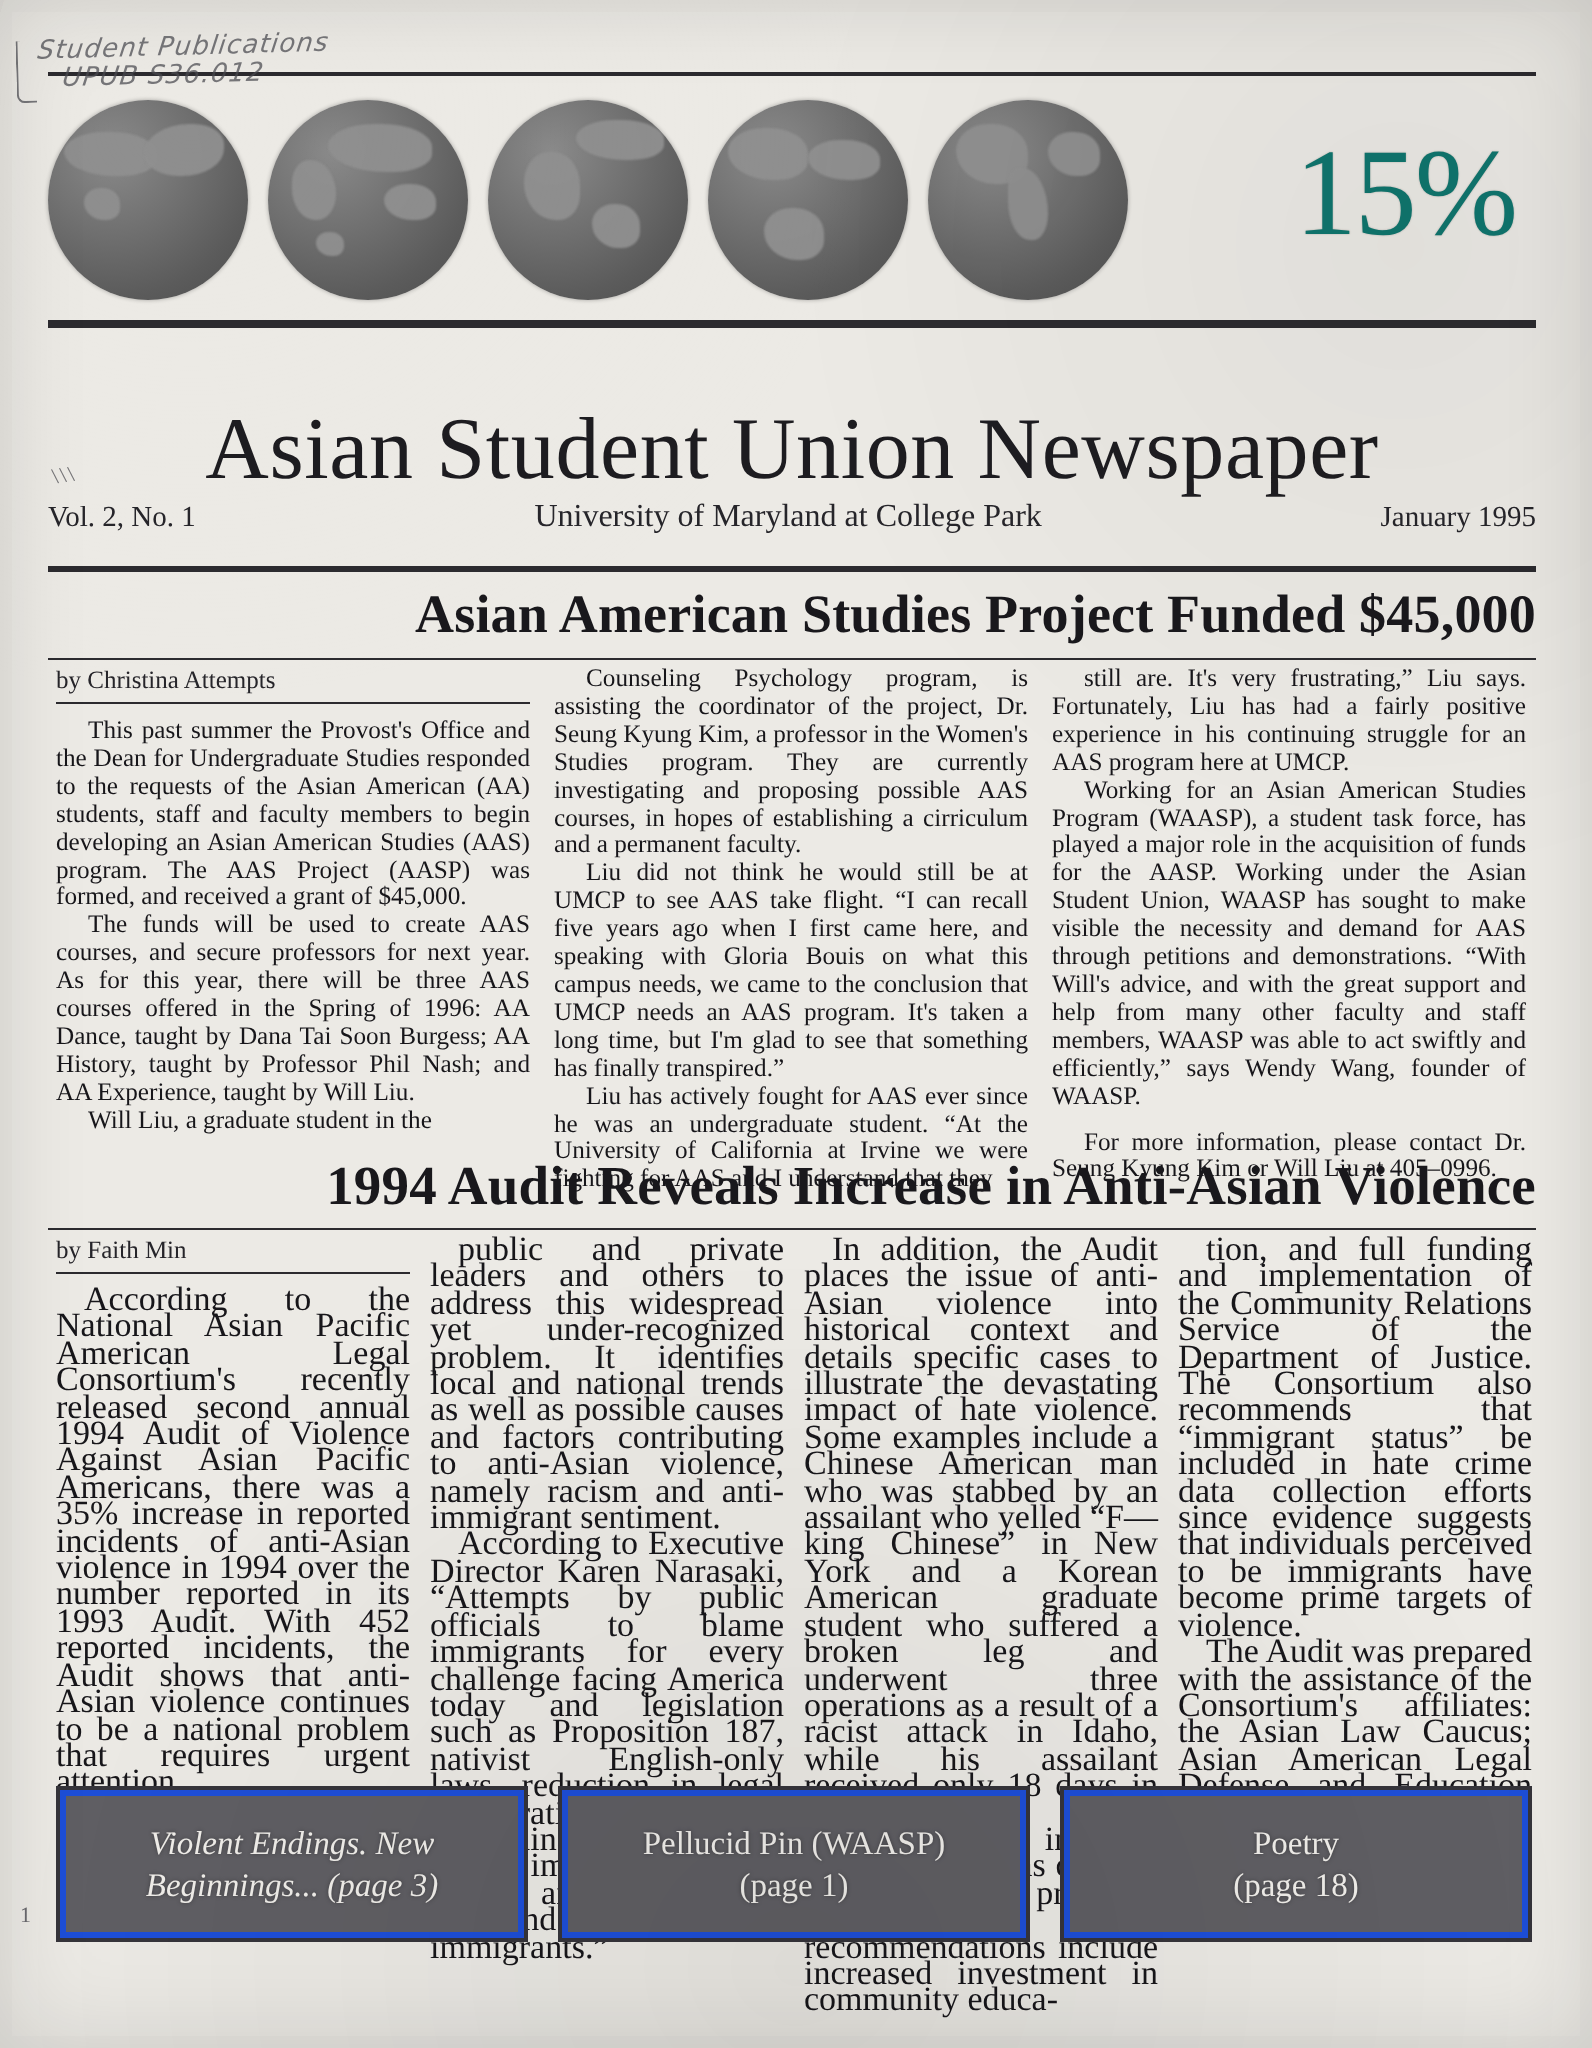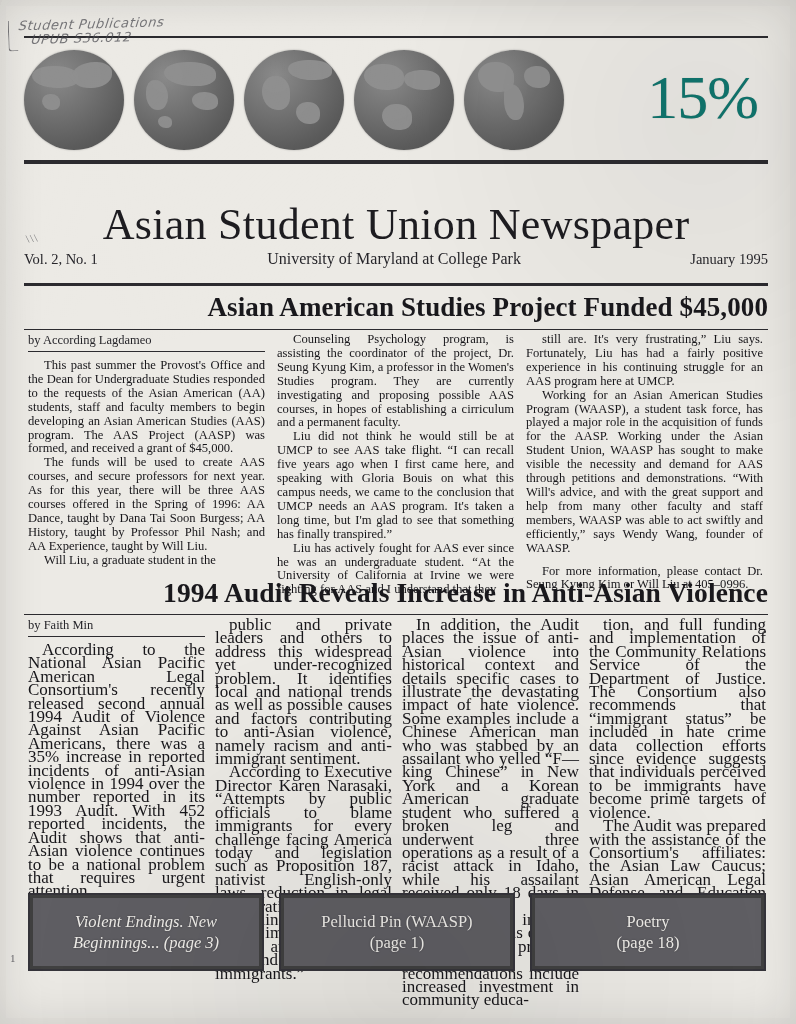--- a/index.html
+++ b/index.html
@@ -256,21 +256,21 @@
     width: 738px;
     display: flex;
     gap: 15px;
     z-index: 8;
   }
   .teaser {
     flex: 1;
     height: 68px;
     border: 2.5px solid #35343a;
     padding: 3px;
-    background: #404040;
+    background: #1d4ed8;
     font-family: Liberation Serif, serif;
   }
   .teaser .inner {
     width: 100%; height: 100%;
     background: #5f5e63;
     color: #f0eeea;
     display: flex;
     flex-direction: column;
     align-items: center;
     justify-content: center;
@@ -348,21 +348,21 @@
     <div class="center">University of Maryland at College Park</div>
     <div>January 1995</div>
   </div>
   <div class="rule mast-bot"></div>
 
   <div class="headline h1">Asian American Studies Project Funded $45,000</div>
   <div class="rule head1-under"></div>
 
   <div class="article a1">
     <div class="col">
-      <div class="byline">by According Lagdameo</div>
+      <div class="byline">by Christina Attempts</div>
       <div class="body">
         <p>This past summer the Provost's Office and the Dean for Undergraduate Studies responded to the requests of the Asian American (AA) students, staff and faculty members to begin developing an Asian American Studies (AAS) program.  The AAS Project (AASP) was formed, and received a grant of $45,000.</p>
         <p>The funds will be used to create AAS courses, and secure professors for next year.  As for this year, there will be three AAS courses offered in the Spring of 1996: AA Dance, taught by Dana Tai Soon Burgess; AA History, taught by Professor Phil Nash; and AA Experience, taught by Will Liu.</p>
         <p>Will Liu, a graduate student in the</p>
       </div>
     </div>
     <div class="col">
       <div class="body">
         <p class="noindent">Counseling Psychology program, is assisting the coordinator of the project, Dr. Seung Kyung Kim, a professor in the Women's Studies program.  They are currently investigating and proposing possible AAS courses, in hopes of establishing a cirriculum and a permanent faculty.</p>
         <p>Liu did not think he would still be at UMCP to see AAS take flight.  “I can recall five years ago when I first came here, and speaking with Gloria Bouis on what this campus needs, we came to the conclusion that UMCP needs an AAS program.  It's taken a long time, but I'm glad to see that something has finally transpired.”</p>

